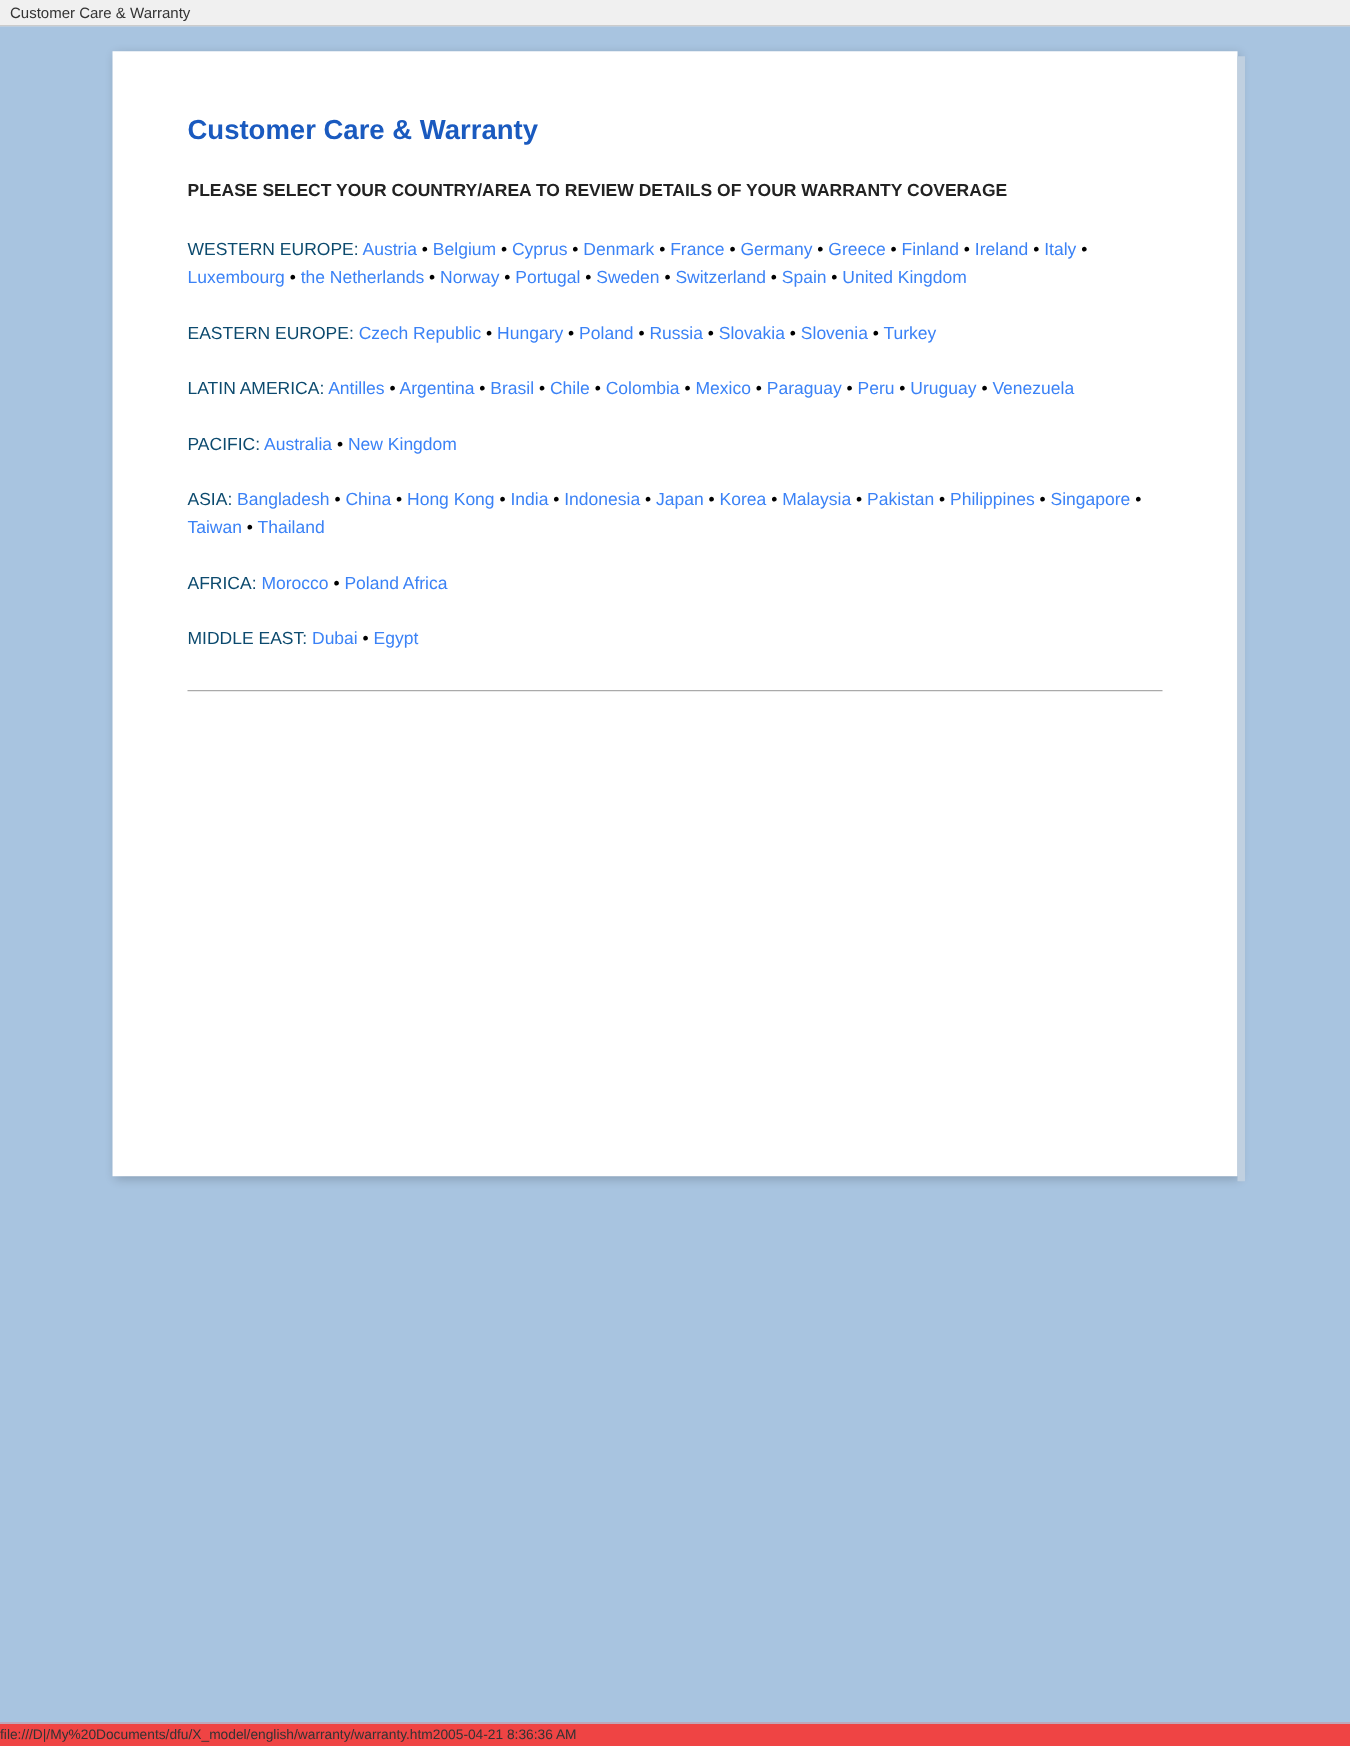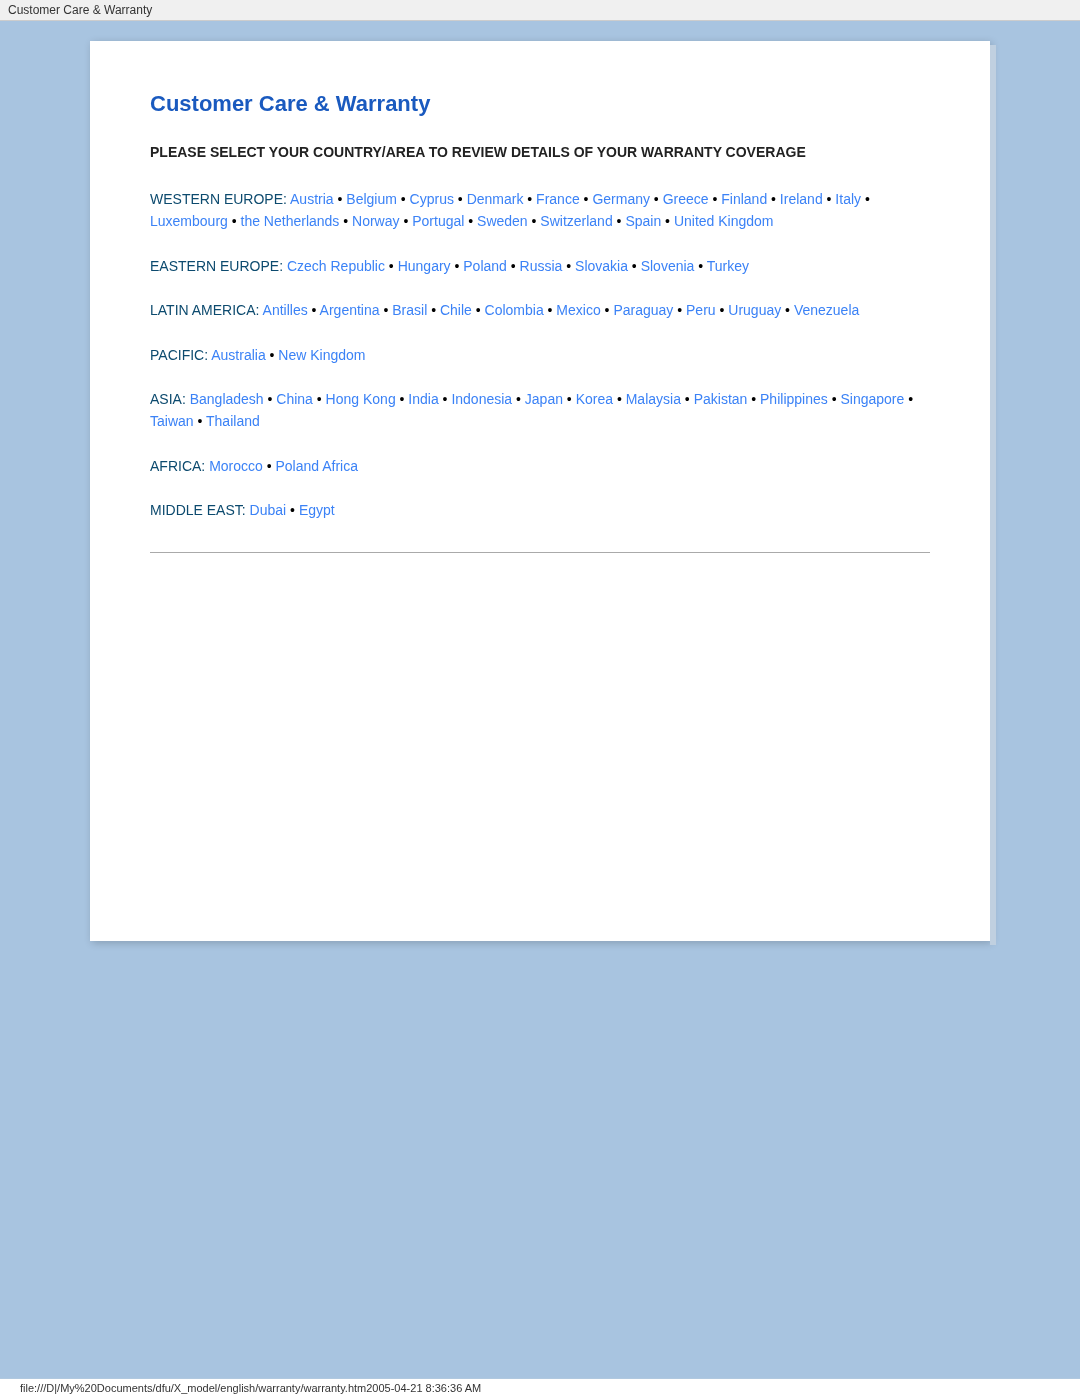--- a/index.html
+++ b/index.html
@@ -82,23 +82,23 @@
       text-decoration: none;
     }
 
     .separator {
       margin-top: 30px;
       border: none;
       border-top: 1px solid #aaa;
     }
 
     .status-bar {
-      background-color: #ffffff;
+      background-color: #ef4444;
       border-top: 1px solid #b0c8df;
-      padding: 3px 20px;
+      padding: 3px 0;
       font-size: 11px;
       color: #333;
     }
   </style>
 </head>
 <body>
 
 <div class="title-bar">
   <span>Customer Care &amp; Warranty</span>
 </div>

